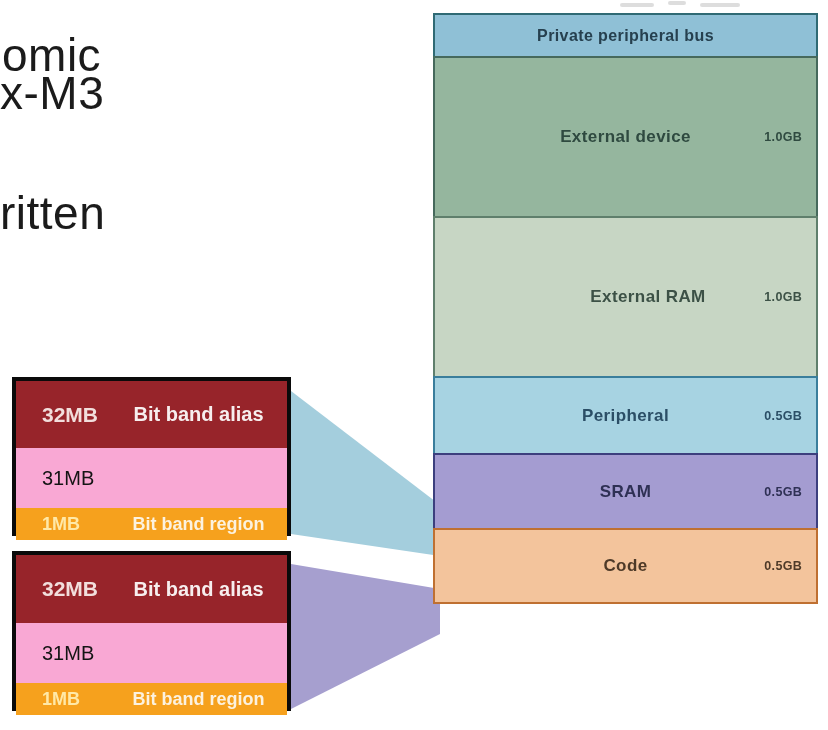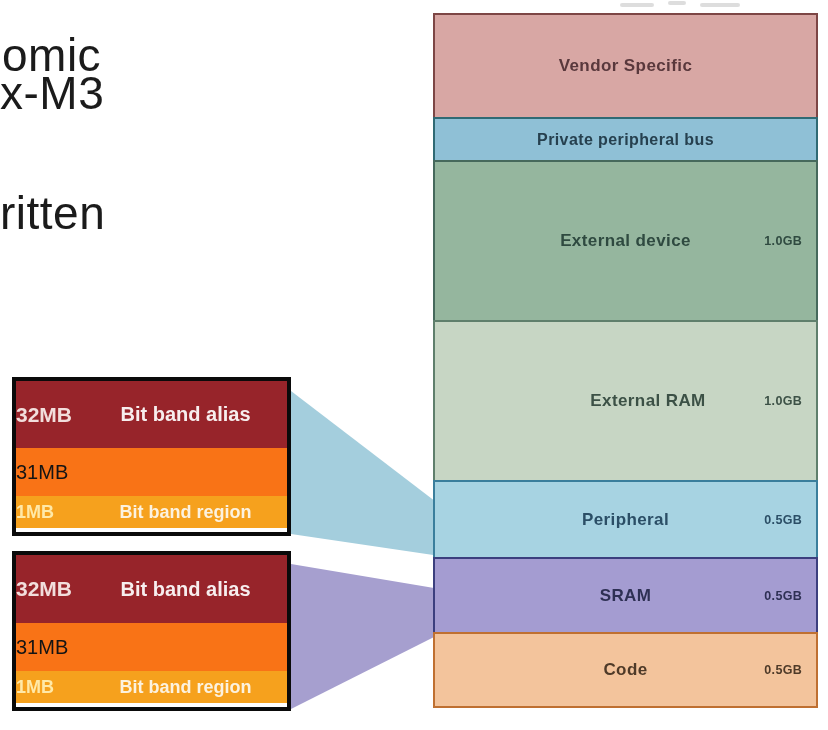--- a/index.html
+++ b/index.html
@@ -57,24 +57,24 @@
   
   .bbox {
     position:absolute; left:12px; width:279px; z-index:3;
     border:4px solid #0a0a0a; background:#ffffff;
   }
   .bbox-1 { top:377px; height:159px; }
   .bbox-2 { top:551px; height:160px; }
   .band { display:flex; align-items:center; width:100%; }
   .band-red    { height:67px; background:var(--c-band-red); }
   .bbox-2 .band-red { height:68px; }
-  .band-white  { height:48px; background:#f97316; }
+  .band-white  { height:60px; background:#f9a8d4; }
   .band-orange { height:32px; background:var(--c-band-orange); }
   .band .lbl-left {
-    margin-left:0; width:68px; font-weight:bold; font-size:21px; white-space:nowrap;
+    margin-left:26px; width:68px; font-weight:bold; font-size:21px; white-space:nowrap;
   }
   .band .lbl-right {
     flex:1; text-align:center; font-weight:bold; font-size:20px; white-space:nowrap;
   }
   .band-red .lbl-left  { color:#f2dedc; }
   .band-red .lbl-right { color:#f7eeee; }
   .band-white .lbl-left { color:#141414; font-weight:normal; font-size:20px; }
   .band-orange .lbl-left  { color:#ffe9a8; font-size:18px; }
   .band-orange .lbl-right { color:#fcf2df; font-size:18px; }
 </style>
@@ -86,24 +86,20 @@
 <div class="frag frag-3">ritten</div>
 
 <div class="artifact"><i></i><i></i><i></i></div>
 
 <svg class="connectors" width="828" height="730" viewBox="0 0 828 730">
   <polygon points="291,391 440,505 440,556 291,534" style="fill:var(--c-conn-blue)"></polygon>
   <polygon points="291,564 440,589 440,634 291,709" style="fill:var(--c-conn-purple)"></polygon>
 </svg>
 
 <div class="memmap">
-  <div class="sec sec-vendor">
-    <span class="sec-label">Vendor Specific</span>
-    <span class="sec-size"></span>
-  </div>
   <div class="sec sec-ppb">
     <span class="sec-label">Private peripheral bus</span>
     <span class="sec-size"></span>
   </div>
   <div class="sec sec-extdev">
     <span class="sec-label">External device</span>
     <span class="sec-size">1.0GB</span>
   </div>
   <div class="sec sec-extram">
     <span class="sec-label">External RAM</span>

